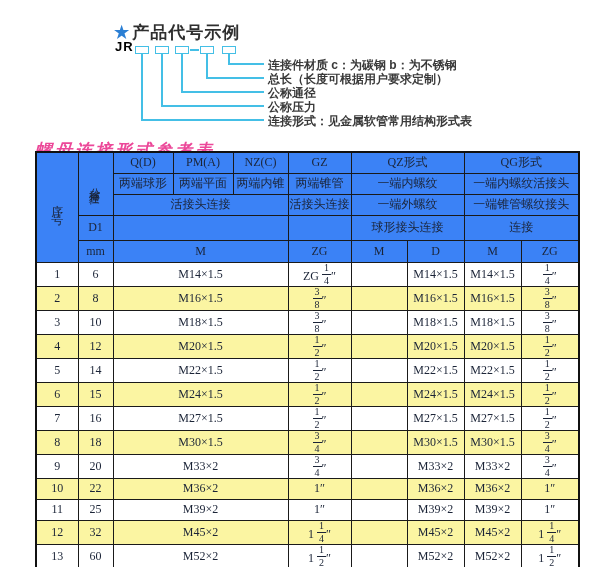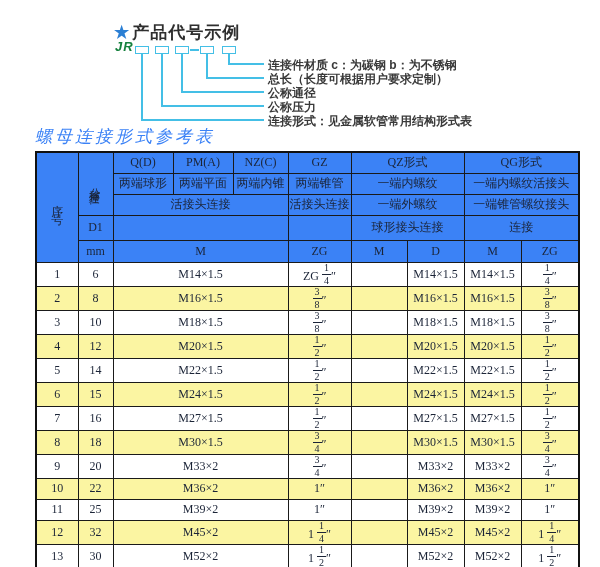--- a/index.html
+++ b/index.html
@@ -5,32 +5,32 @@
   * { margin:0; padding:0; box-sizing:border-box; }
   html,body { width:600px; height:567px; background:#fff; overflow:hidden;
               font-family:"Liberation Sans", sans-serif; }
   .stage { position:relative; width:600px; height:567px; background:#fff; }
 
   
   .diag-title { position:absolute; left:114px; top:21px; font-size:17px; font-weight:bold;
                 color:#2e2e2e; letter-spacing:1px; }
   .diag-title .star { color:#2b7fd4; margin-right:2px; }
   .code-prefix { position:absolute; left:115px; top:39px; font-size:13px; font-weight:bold;
-                 color:#15803d; letter-spacing:1px;font-style:italic; }
+                 color:#000000; letter-spacing:1px; }
   .code-box { position:absolute; top:46px; width:14px; height:8px;
               border:1.5px solid #44bfe6; background:#fff; }
   .code-dash { position:absolute; top:49px; left:190px; width:9px; height:2px; background:#44bfe6; }
   .vline { position:absolute; width:1.5px; background:#44bfe6; top:54px; }
   .hline { position:absolute; height:1.5px; background:#44bfe6; }
   .diag-label { position:absolute; left:268px; font-size:12px; font-weight:bold;
                 color:#3a3a3a; white-space:nowrap; }
 
   
-  .sheet-title { position:absolute; left:35px; top:125px; font-size:17px; font-weight:normal;
-                 font-style:italic; color:#3b82f6; letter-spacing:3px;
+  .sheet-title { position:absolute; left:35px; top:139px; font-size:17px; font-weight:bold;
+                 font-style:italic; color:#ec4899; letter-spacing:3px;
                  font-family:"DejaVu Serif", serif; }
 
   
   table.ref { position:absolute; left:35px; top:151px; width:543px;
               border-collapse:collapse; table-layout:fixed;
               font-family:"Liberation Serif", serif; }
   table.ref td, table.ref th { border:1px solid #1a1a1a; text-align:center;
               vertical-align:middle; font-weight:normal;
               font-size:12px; color:#1b2437; padding:0 1px; overflow:hidden; }
   table.ref { border:2px solid #111; }
@@ -254,21 +254,21 @@
           <td>32</td>
           <td colspan="3">M45×2</td>
           <td>1 <span class="frac"><span class="num">1</span><span class="den">4</span></span>″</td>
           <td></td>
           <td>M45×2</td>
           <td>M45×2</td>
           <td>1 <span class="frac"><span class="num">1</span><span class="den">4</span></span>″</td>
         </tr>
         <tr>
           <td>13</td>
-          <td>30</td>
+          <td>60</td>
           <td colspan="3">M52×2</td>
           <td>1 <span class="frac"><span class="num">1</span><span class="den">2</span></span>″</td>
           <td></td>
           <td>M52×2</td>
           <td>M52×2</td>
           <td>1 <span class="frac"><span class="num">1</span><span class="den">2</span></span>″</td>
         </tr>
       </tbody>
   </table>
 

